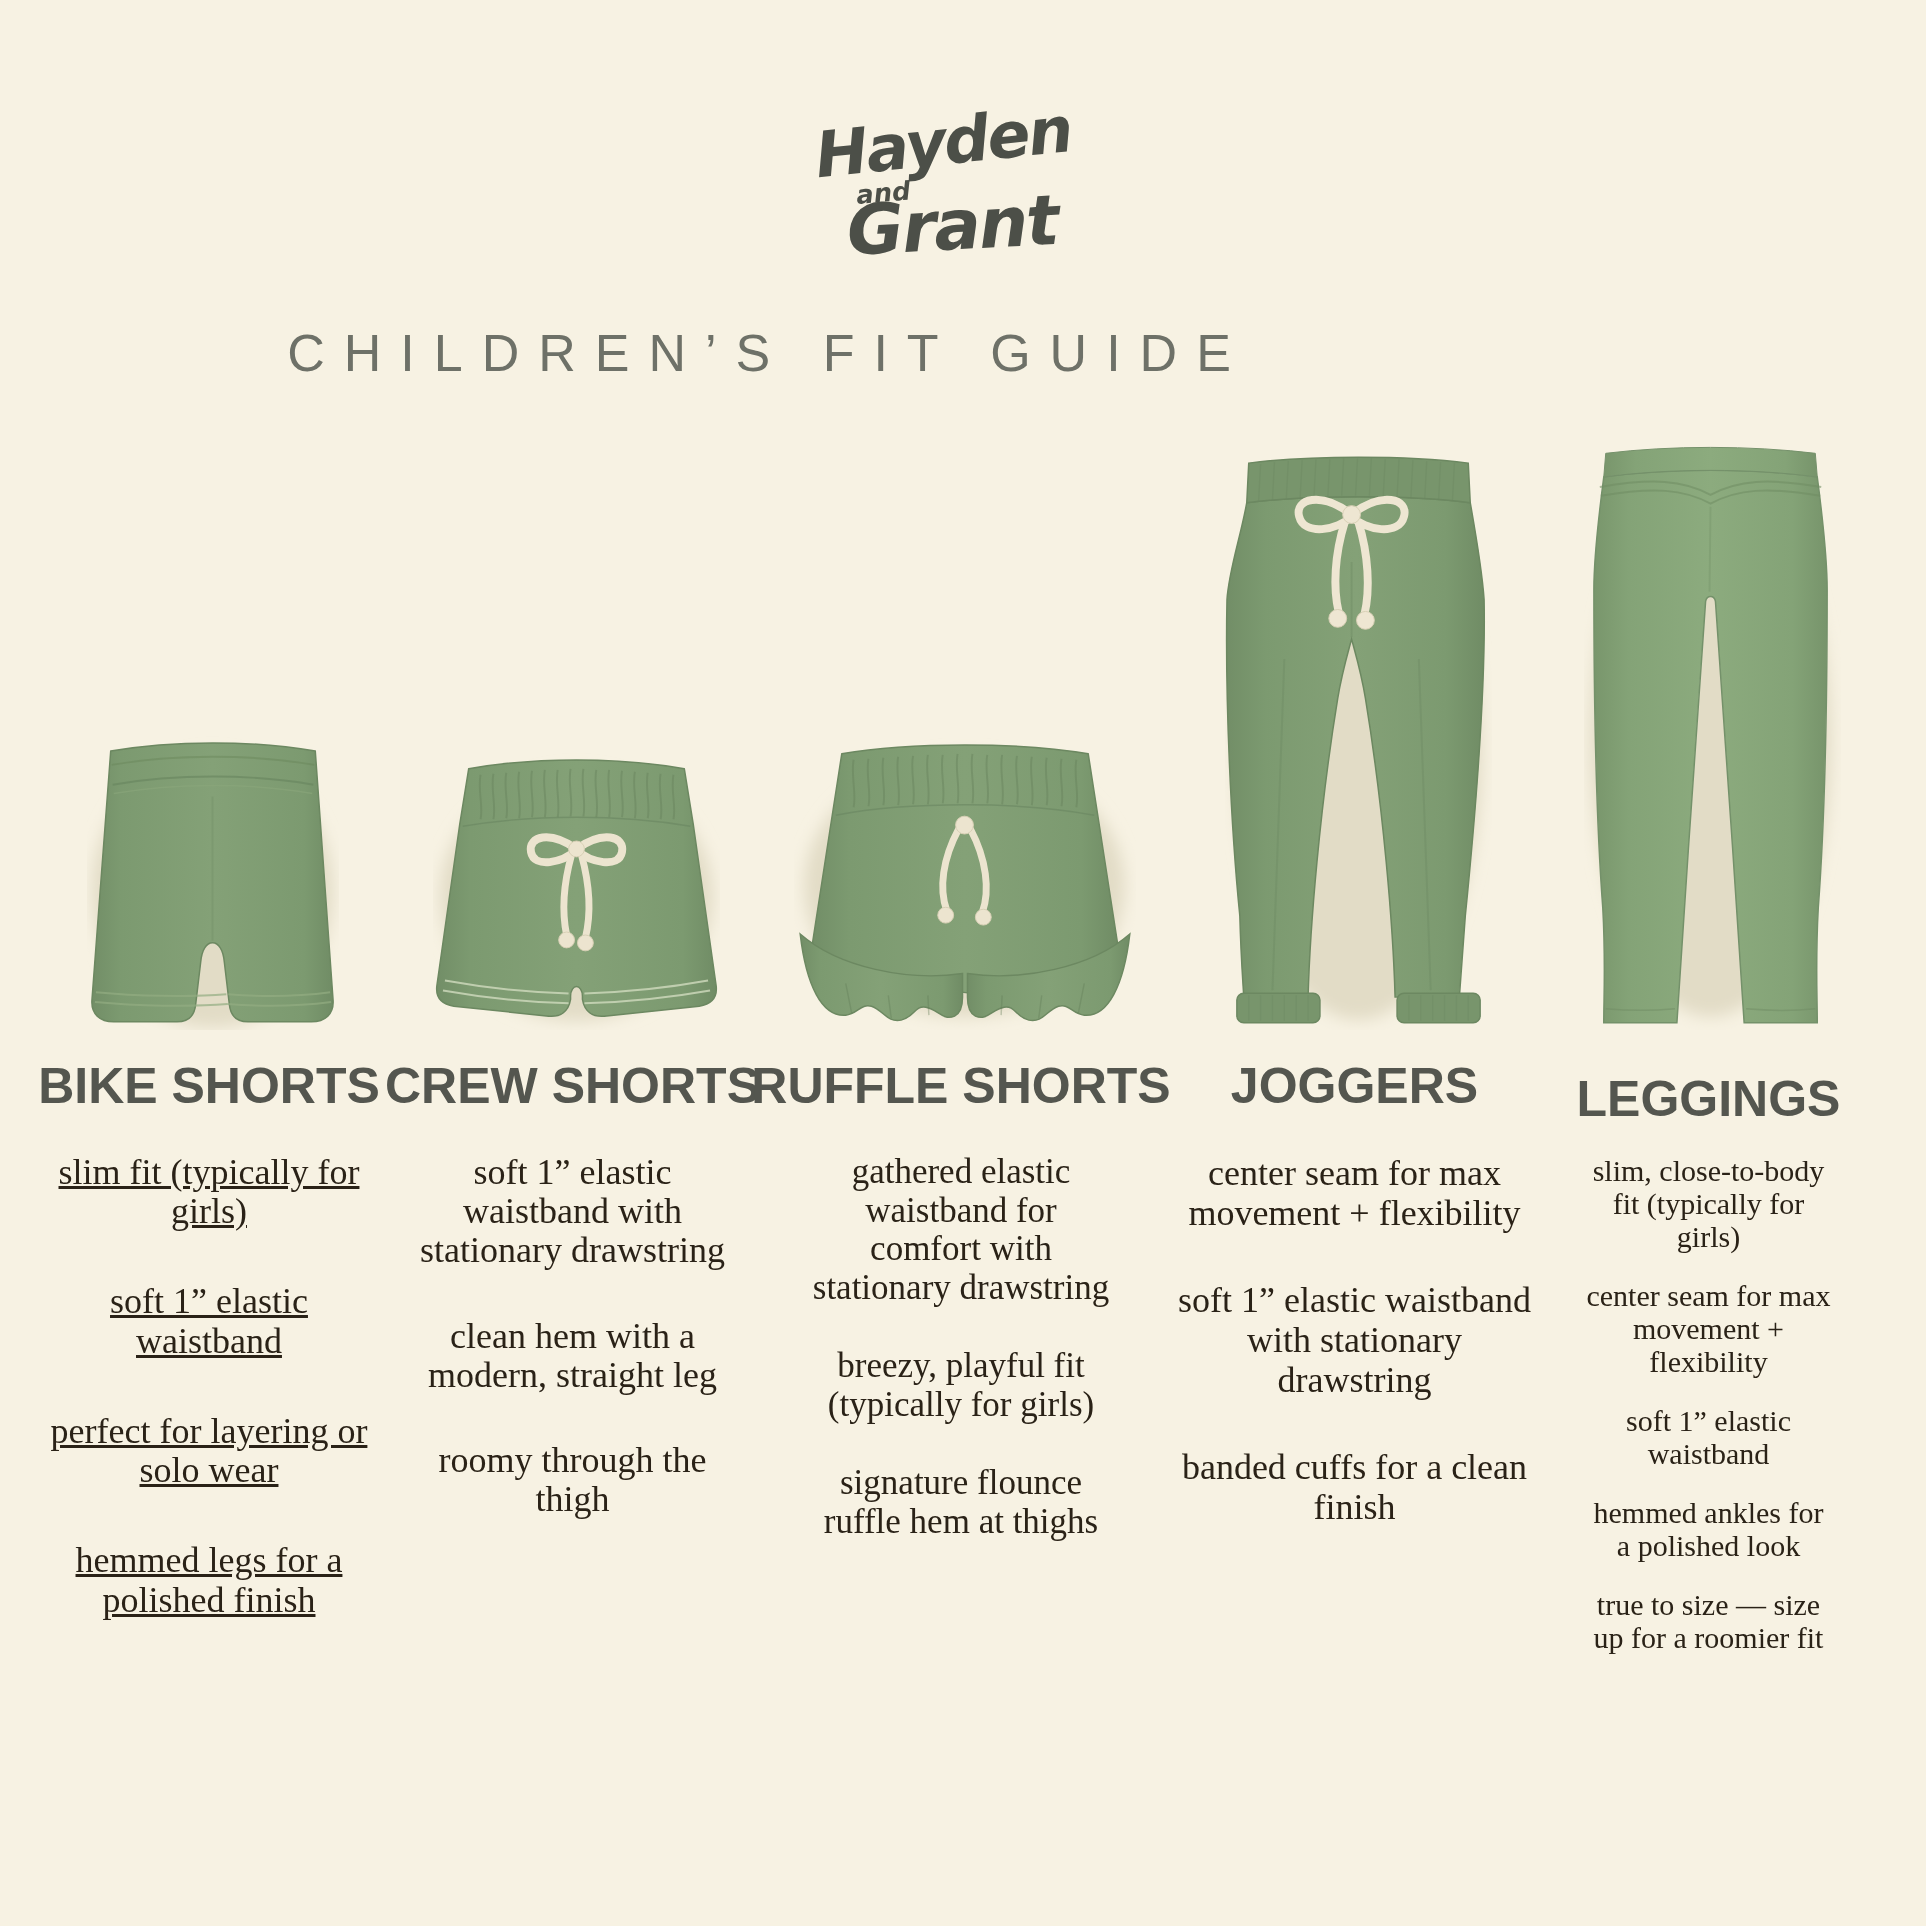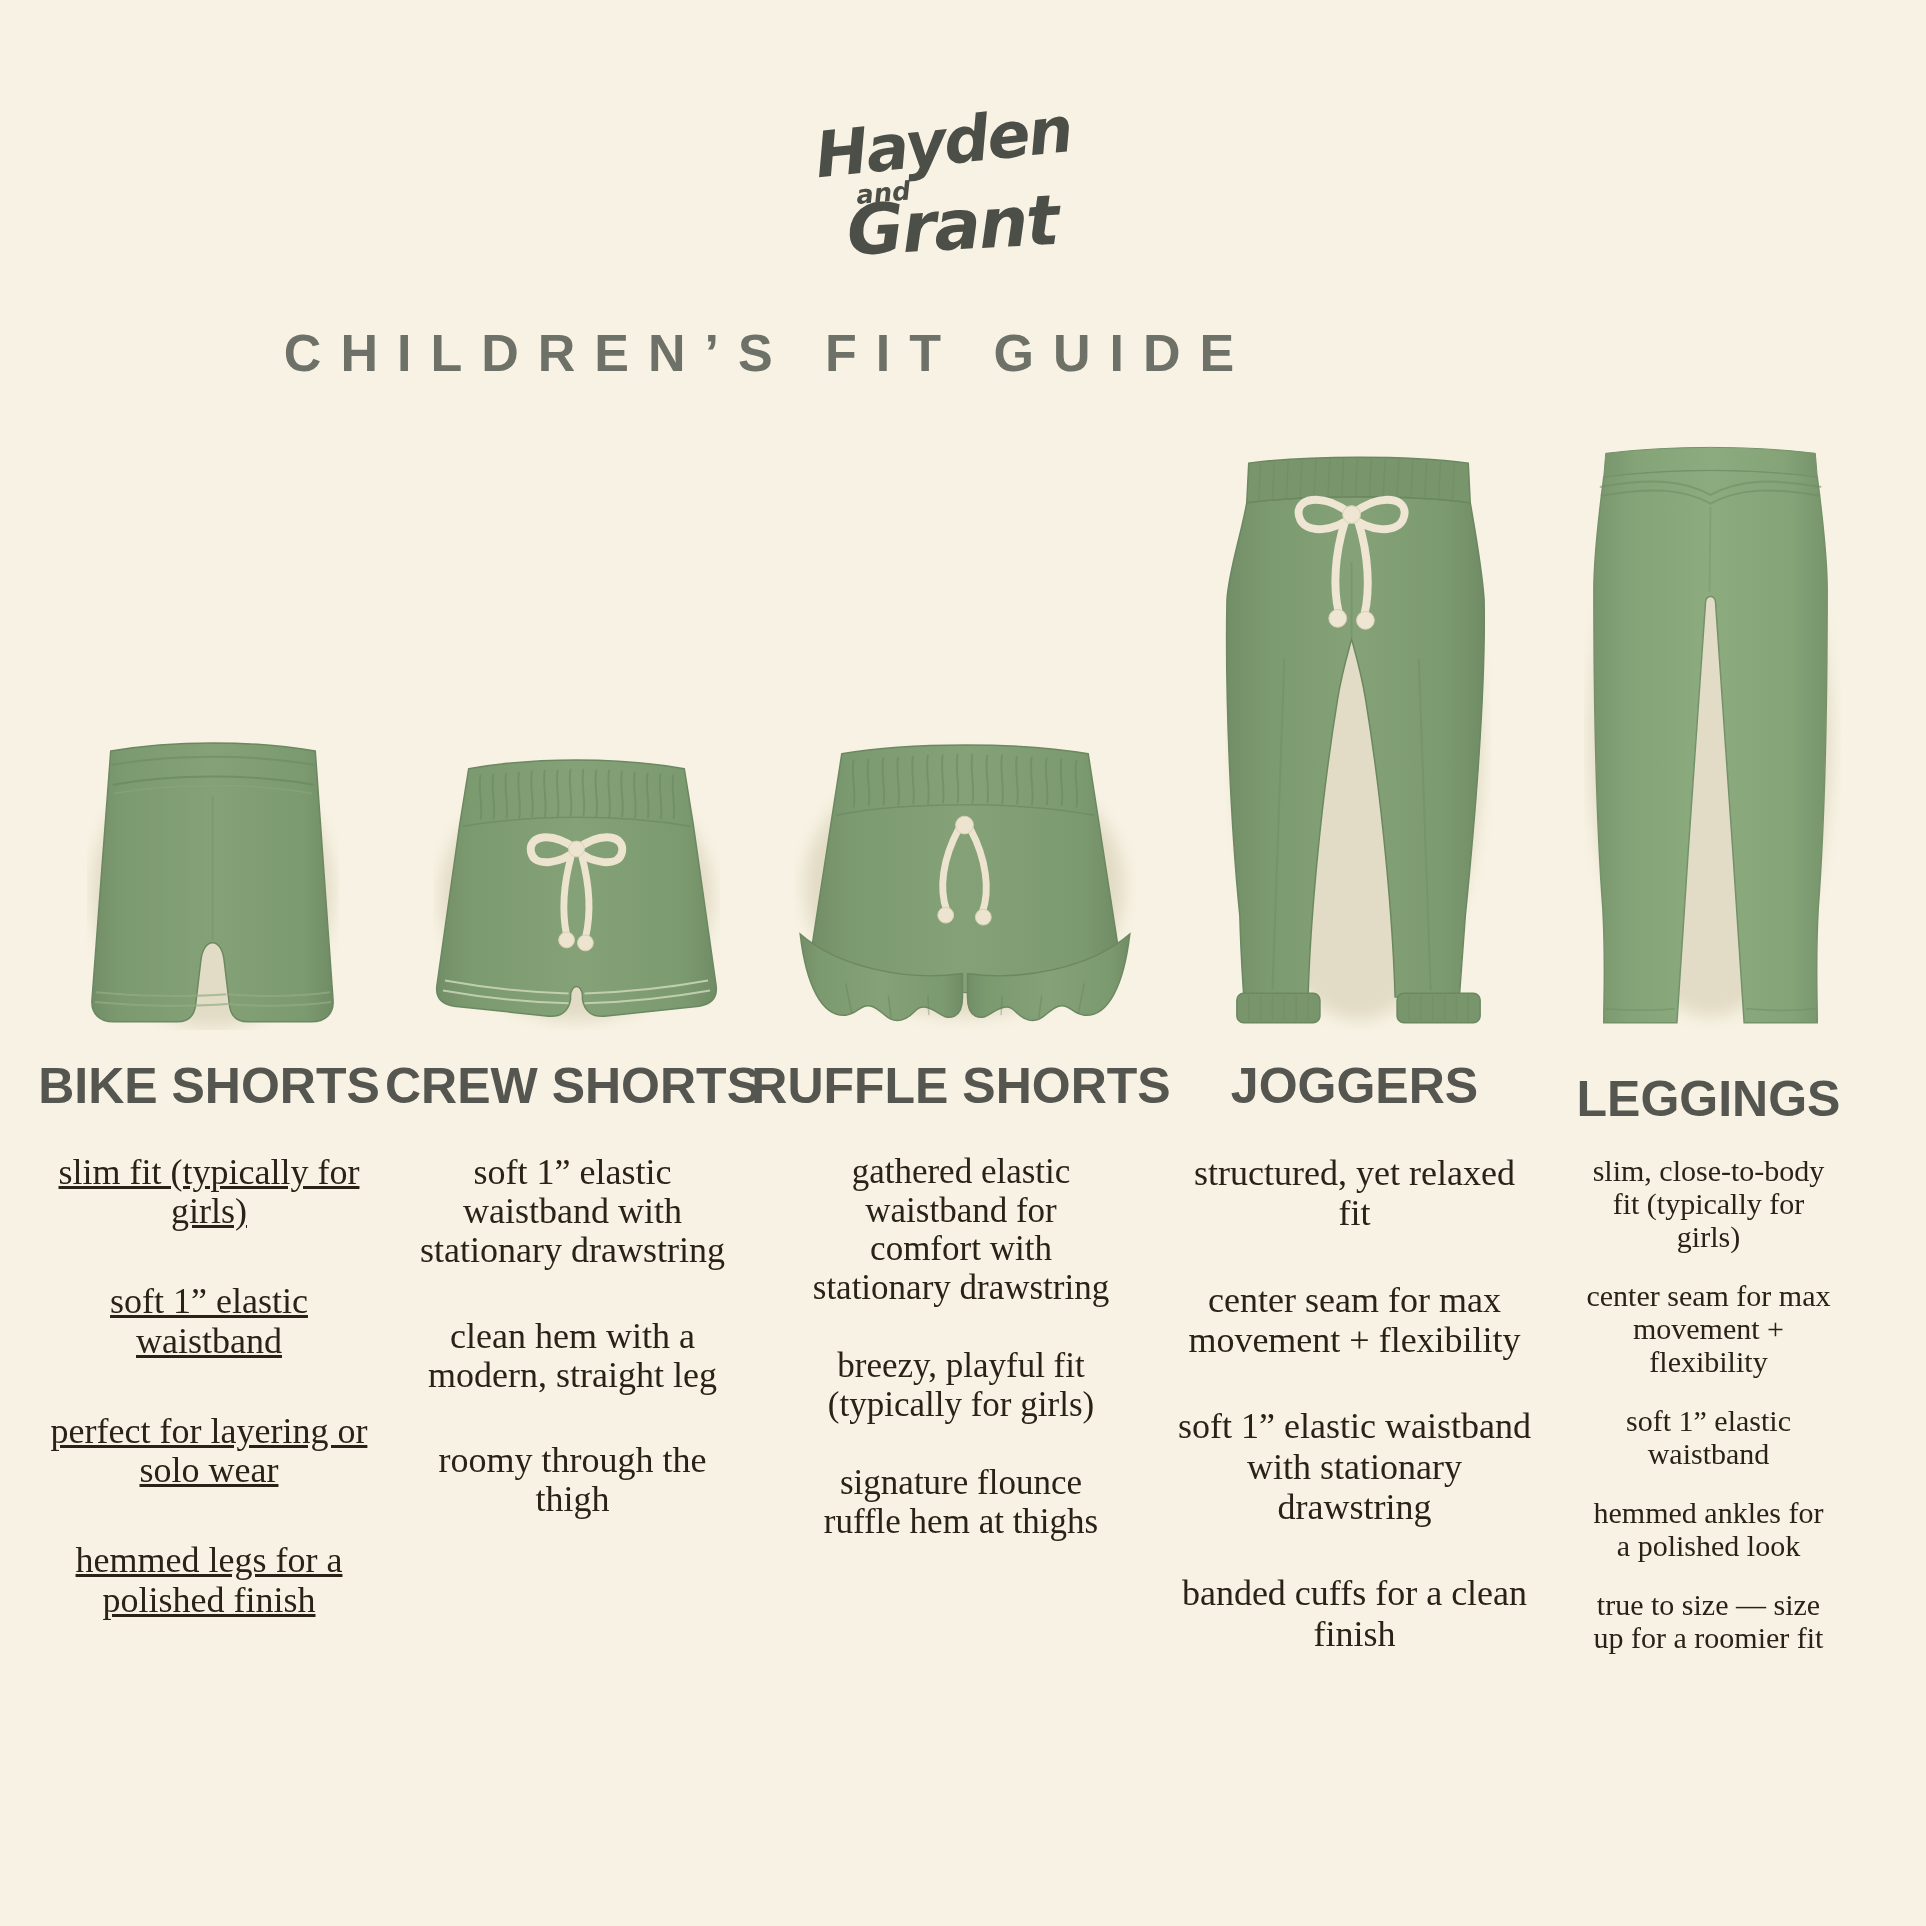--- a/index.html
+++ b/index.html
@@ -4,21 +4,21 @@
 <style>
   html,body{margin:0;padding:0;}
   body{background:#f7f2e3;font-family:"Liberation Sans",sans-serif;}
   .page{position:relative;width:1927px;height:1927px;background:#f7f2e3;overflow:hidden;}
 
   .logo{position:absolute;left:787px;top:67px;width:312px;height:216px;}
   .logo svg{width:100%;height:100%;}
   .logo text{fill:#4c4f48;font-family:"DejaVu Sans",sans-serif;font-weight:bold;font-style:italic;}
 
   .title{position:absolute;top:323px;left:0;width:1537px;text-align:center;
-         font-weight:bold;font-size:52px;letter-spacing:19px;color:#6e7168;}
+         font-weight:normal;font-size:52px;letter-spacing:19px;color:#6e7168;}
 
   .products{position:absolute;left:30px;top:426px;width:1867px;height:604px;
             display:grid;grid-template-columns:366px 361px 416px 371px 337px;
             align-items:end;justify-items:center;}
   .products figure{margin:0;line-height:0;}
   .fig-bike{margin-bottom:76px;}
   .fig-crew{margin-bottom:114px;}
   .fig-ruffle{margin-bottom:99px;}
   .fig-joggers{margin-bottom:10px;}
   .fig-leggings{margin-bottom:2px;}
@@ -298,21 +298,20 @@
 
     <section class="col col-ruffle">
       <h2>RUFFLE SHORTS</h2>
       <p>gathered elastic waistband for comfort with stationary drawstring</p>
       <p>breezy, playful fit (typically for girls)</p>
       <p>signature flounce ruffle hem at thighs</p>
     </section>
 
     <section class="col col-joggers">
       <h2>JOGGERS</h2>
-      <p>structured, yet relaxed fit</p>
       <p>center seam for max movement + flexibility</p>
       <p>soft 1” elastic waistband with stationary drawstring</p>
       <p>banded cuffs for a clean finish</p>
     </section>
 
     <section class="col col-leggings">
       <h2>LEGGINGS</h2>
       <p>slim, close-to-body fit (typically for girls)</p>
       <p>center seam for max movement + flexibility</p>
       <p>soft 1” elastic waistband</p>

